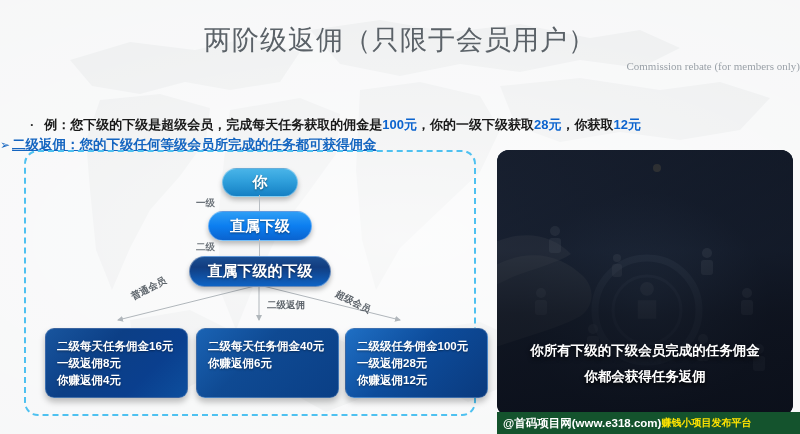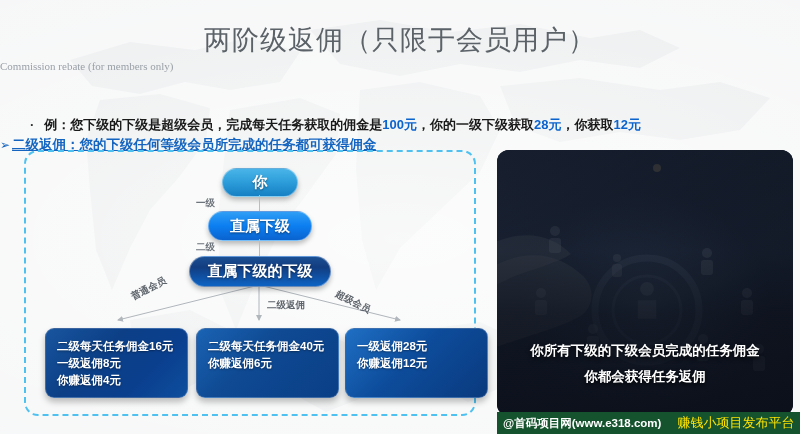--- a/index.html
+++ b/index.html
@@ -17,21 +17,21 @@
   #veil{position:absolute;inset:0;background:
       radial-gradient(120% 90% at 50% 55%, rgba(255,255,255,.75) 0%, rgba(255,255,255,.45) 55%, rgba(255,255,255,.25) 100%);
       pointer-events:none;}
 
   
   .title{
     position:absolute;left:0;right:0;top:22px;text-align:center;
     font-size:27px;color:#5b6268;letter-spacing:1px;font-weight:400;
   }
   .subtitle{
-    position:absolute;left:0;right:0;top:60px;text-align:left;
+    position:absolute;left:0;right:0;top:60px;text-align:right;
     font-size:11px;color:#9aa1a8;font-family:"Liberation Serif","DejaVu Serif",serif;
   }
 
   
   .lead{
     position:absolute;top:88px;left:0;right:14px;
     font-size:13.5px;font-weight:bold;color:#1565c0;white-space:nowrap;margin-top:48px;
   }
   .lead .arrow{color:#1565c0;font-size:12px;margin-right:2px;}
   .lead .u{text-decoration:underline;}
@@ -116,21 +116,21 @@
   }
   #rp-head-1{top:192px;}
   #rp-head-2{top:218px;}
 
   
   #footer{
     position:absolute;left:497px;top:412px;width:303px;height:22px;
     background:#14532d;display:flex;align-items:center;
   }
   #footer .site{color:#fff;font-size:11.5px;font-weight:bold;margin-left:6px;white-space:nowrap;}
-  #footer .slogan{color:#ffe400;font-size:13px;font-weight:normal;margin-left:16px;white-space:nowrap;}
+  #footer .slogan{color:#ffe400;font-size:10px;font-weight:bold;white-space:nowrap;}
 </style>
 </head>
 <body>
 
 <div id="world-map">
   <svg viewBox="0 0 840 450" xmlns="http://www.w3.org/2000/svg">
     <g fill="#d9dcde">
       <path d="M90 70 L150 52 L215 60 L268 48 L320 62 L300 92 L250 100 L205 92 L160 104 L112 96 Z"></path>
       <path d="M330 40 L400 30 L470 42 L540 34 L610 48 L660 40 L700 58 L660 78 L600 70 L540 82 L480 74 L420 86 L360 74 Z"></path>
       <path d="M120 110 L180 104 L230 118 L226 150 L200 186 L170 220 L150 258 L132 300 L116 260 L110 200 L106 150 Z"></path>
@@ -187,20 +187,21 @@
 <div class="card" id="card-1">
   <div class="ln">二级每天任务佣金16元</div>
   <div class="ln">一级返佣8元</div>
   <div class="ln">你赚返佣4元</div>
 </div>
 <div class="card" id="card-2">
   <div class="ln">二级每天任务佣金40元</div>
   <div class="ln">你赚返佣6元</div>
 </div>
 <div class="card" id="card-3">
+  <div class="ln">二级级任务佣金100元</div>
   <div class="ln">一级返佣28元</div>
   <div class="ln">你赚返佣12元</div>
 </div>
 
 <div id="right-panel">
   <div id="rp-photo">
     <svg viewBox="0 0 296 266" xmlns="http://www.w3.org/2000/svg" preserveAspectRatio="xMidYMid slice">
       <defs>
         <linearGradient id="bgg" x1="0" y1="0" x2="1" y2="1">
           <stop offset="0%" stop-color="#2b3a52"></stop>

